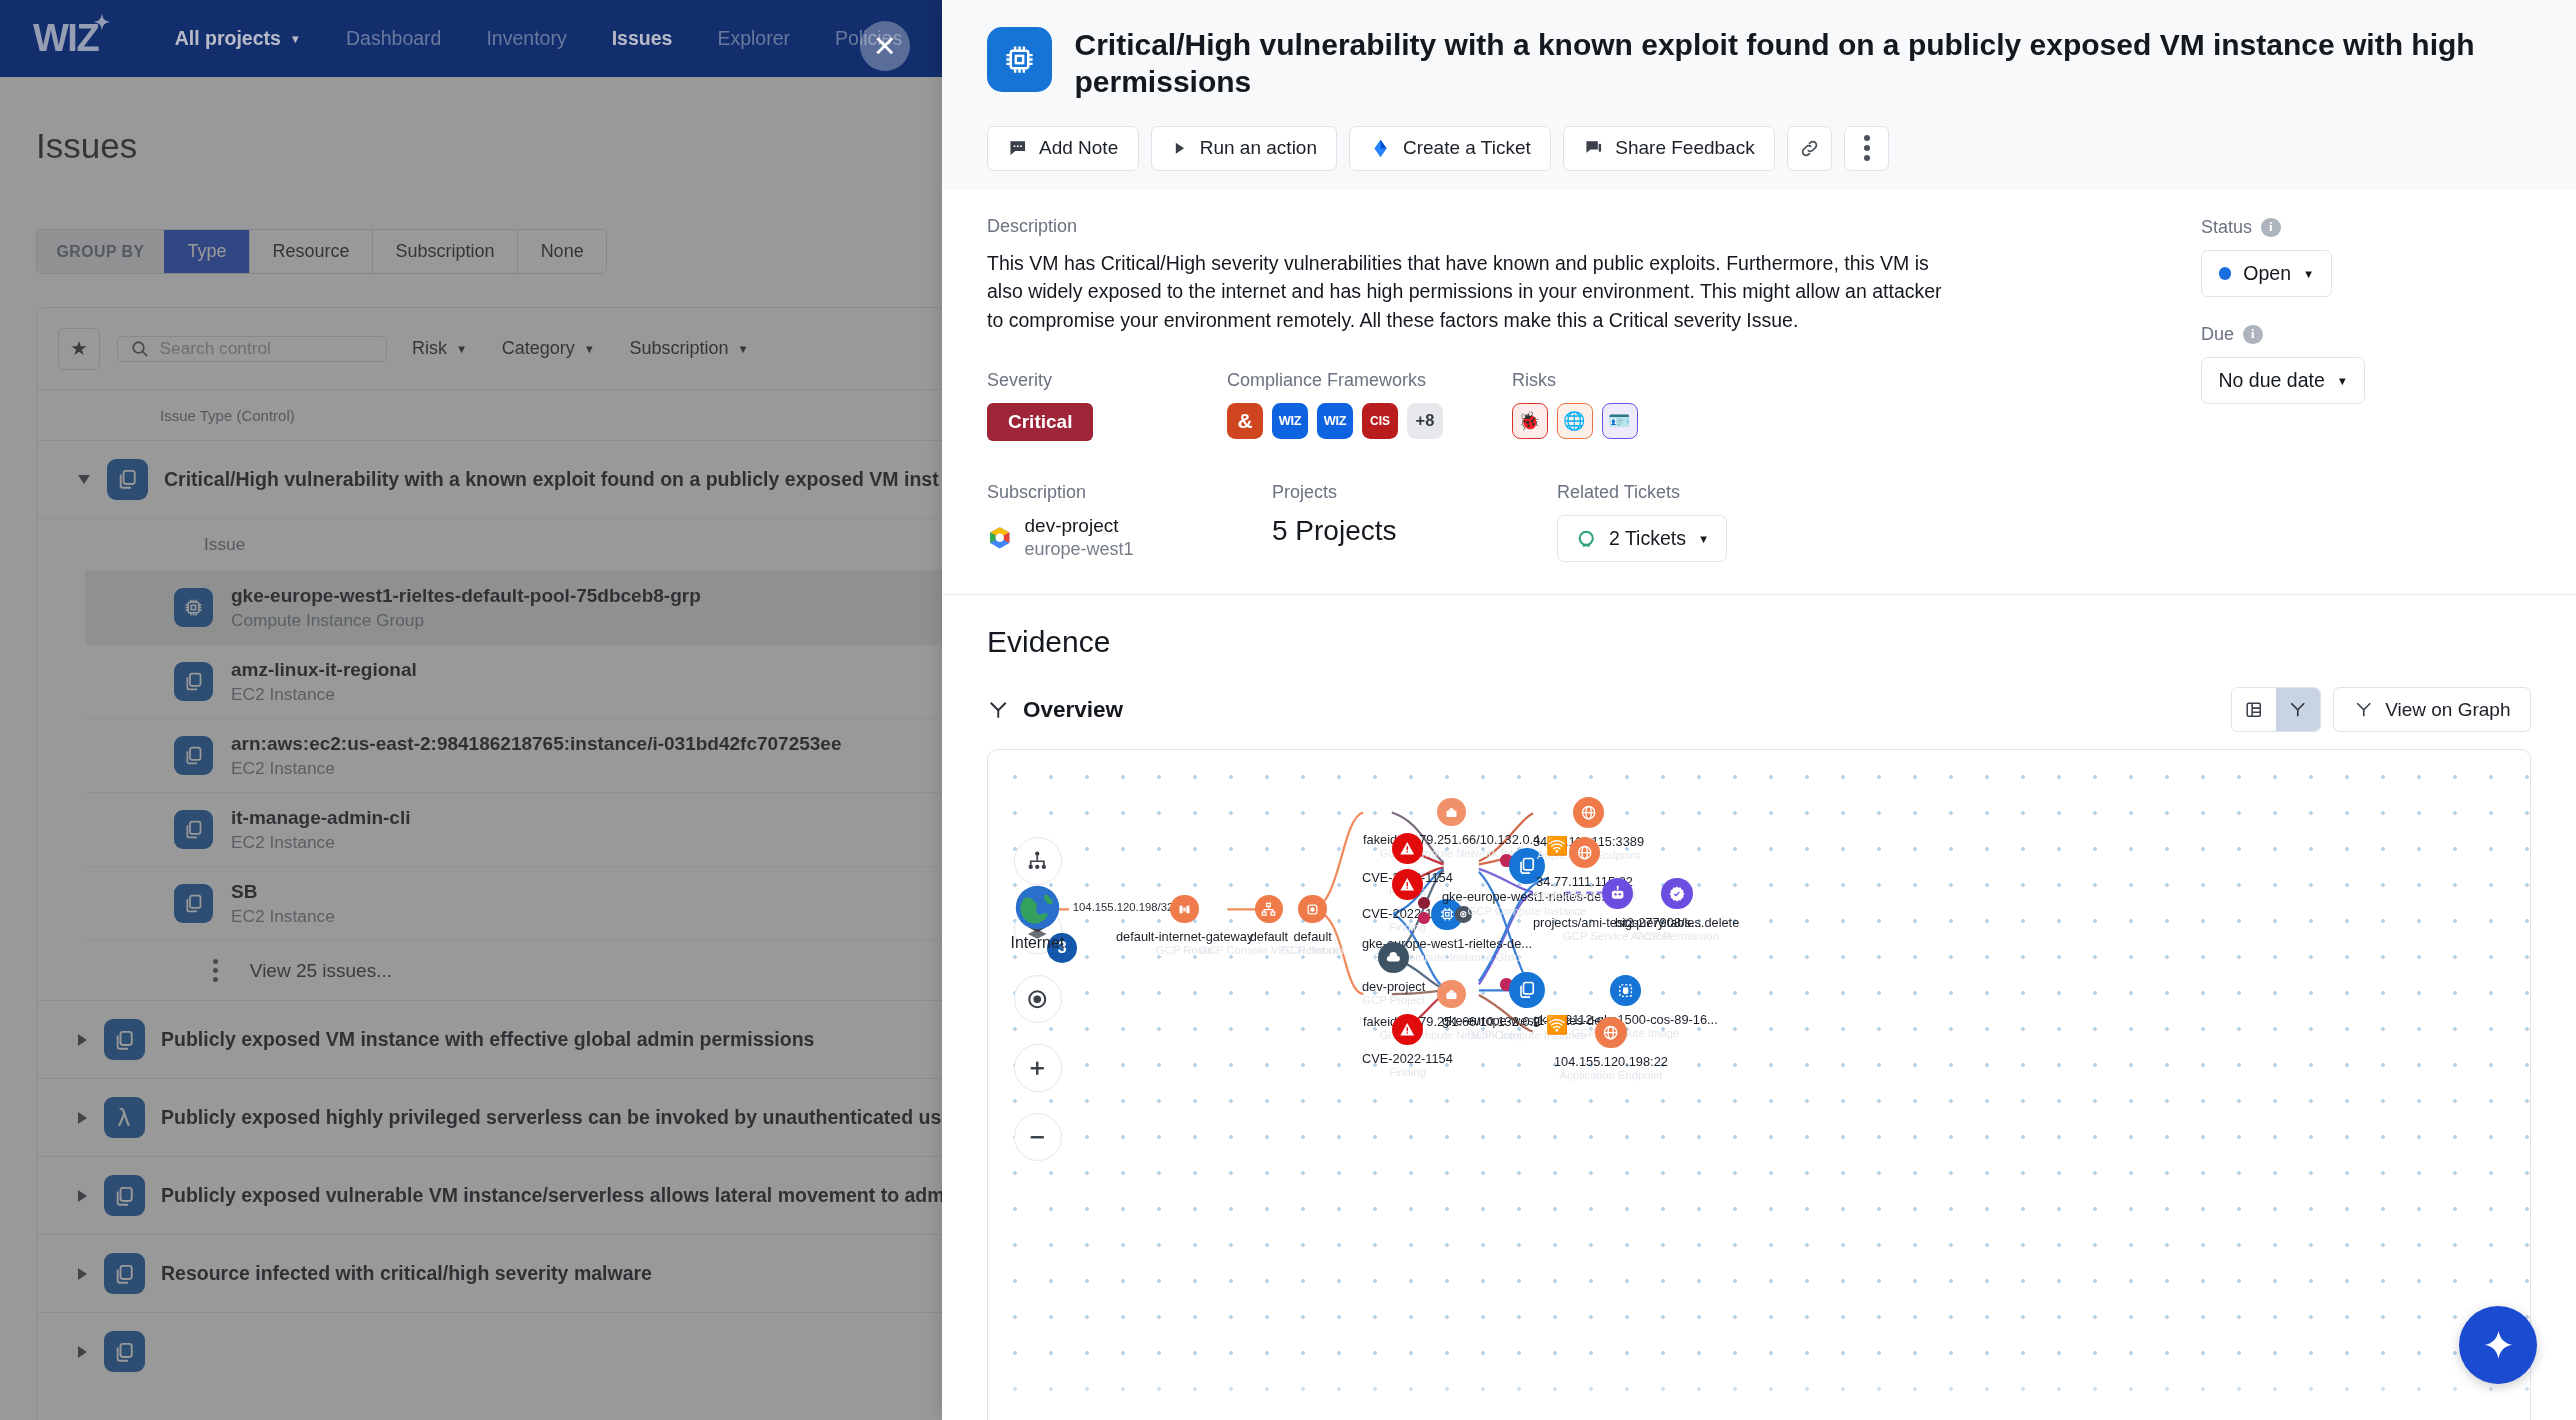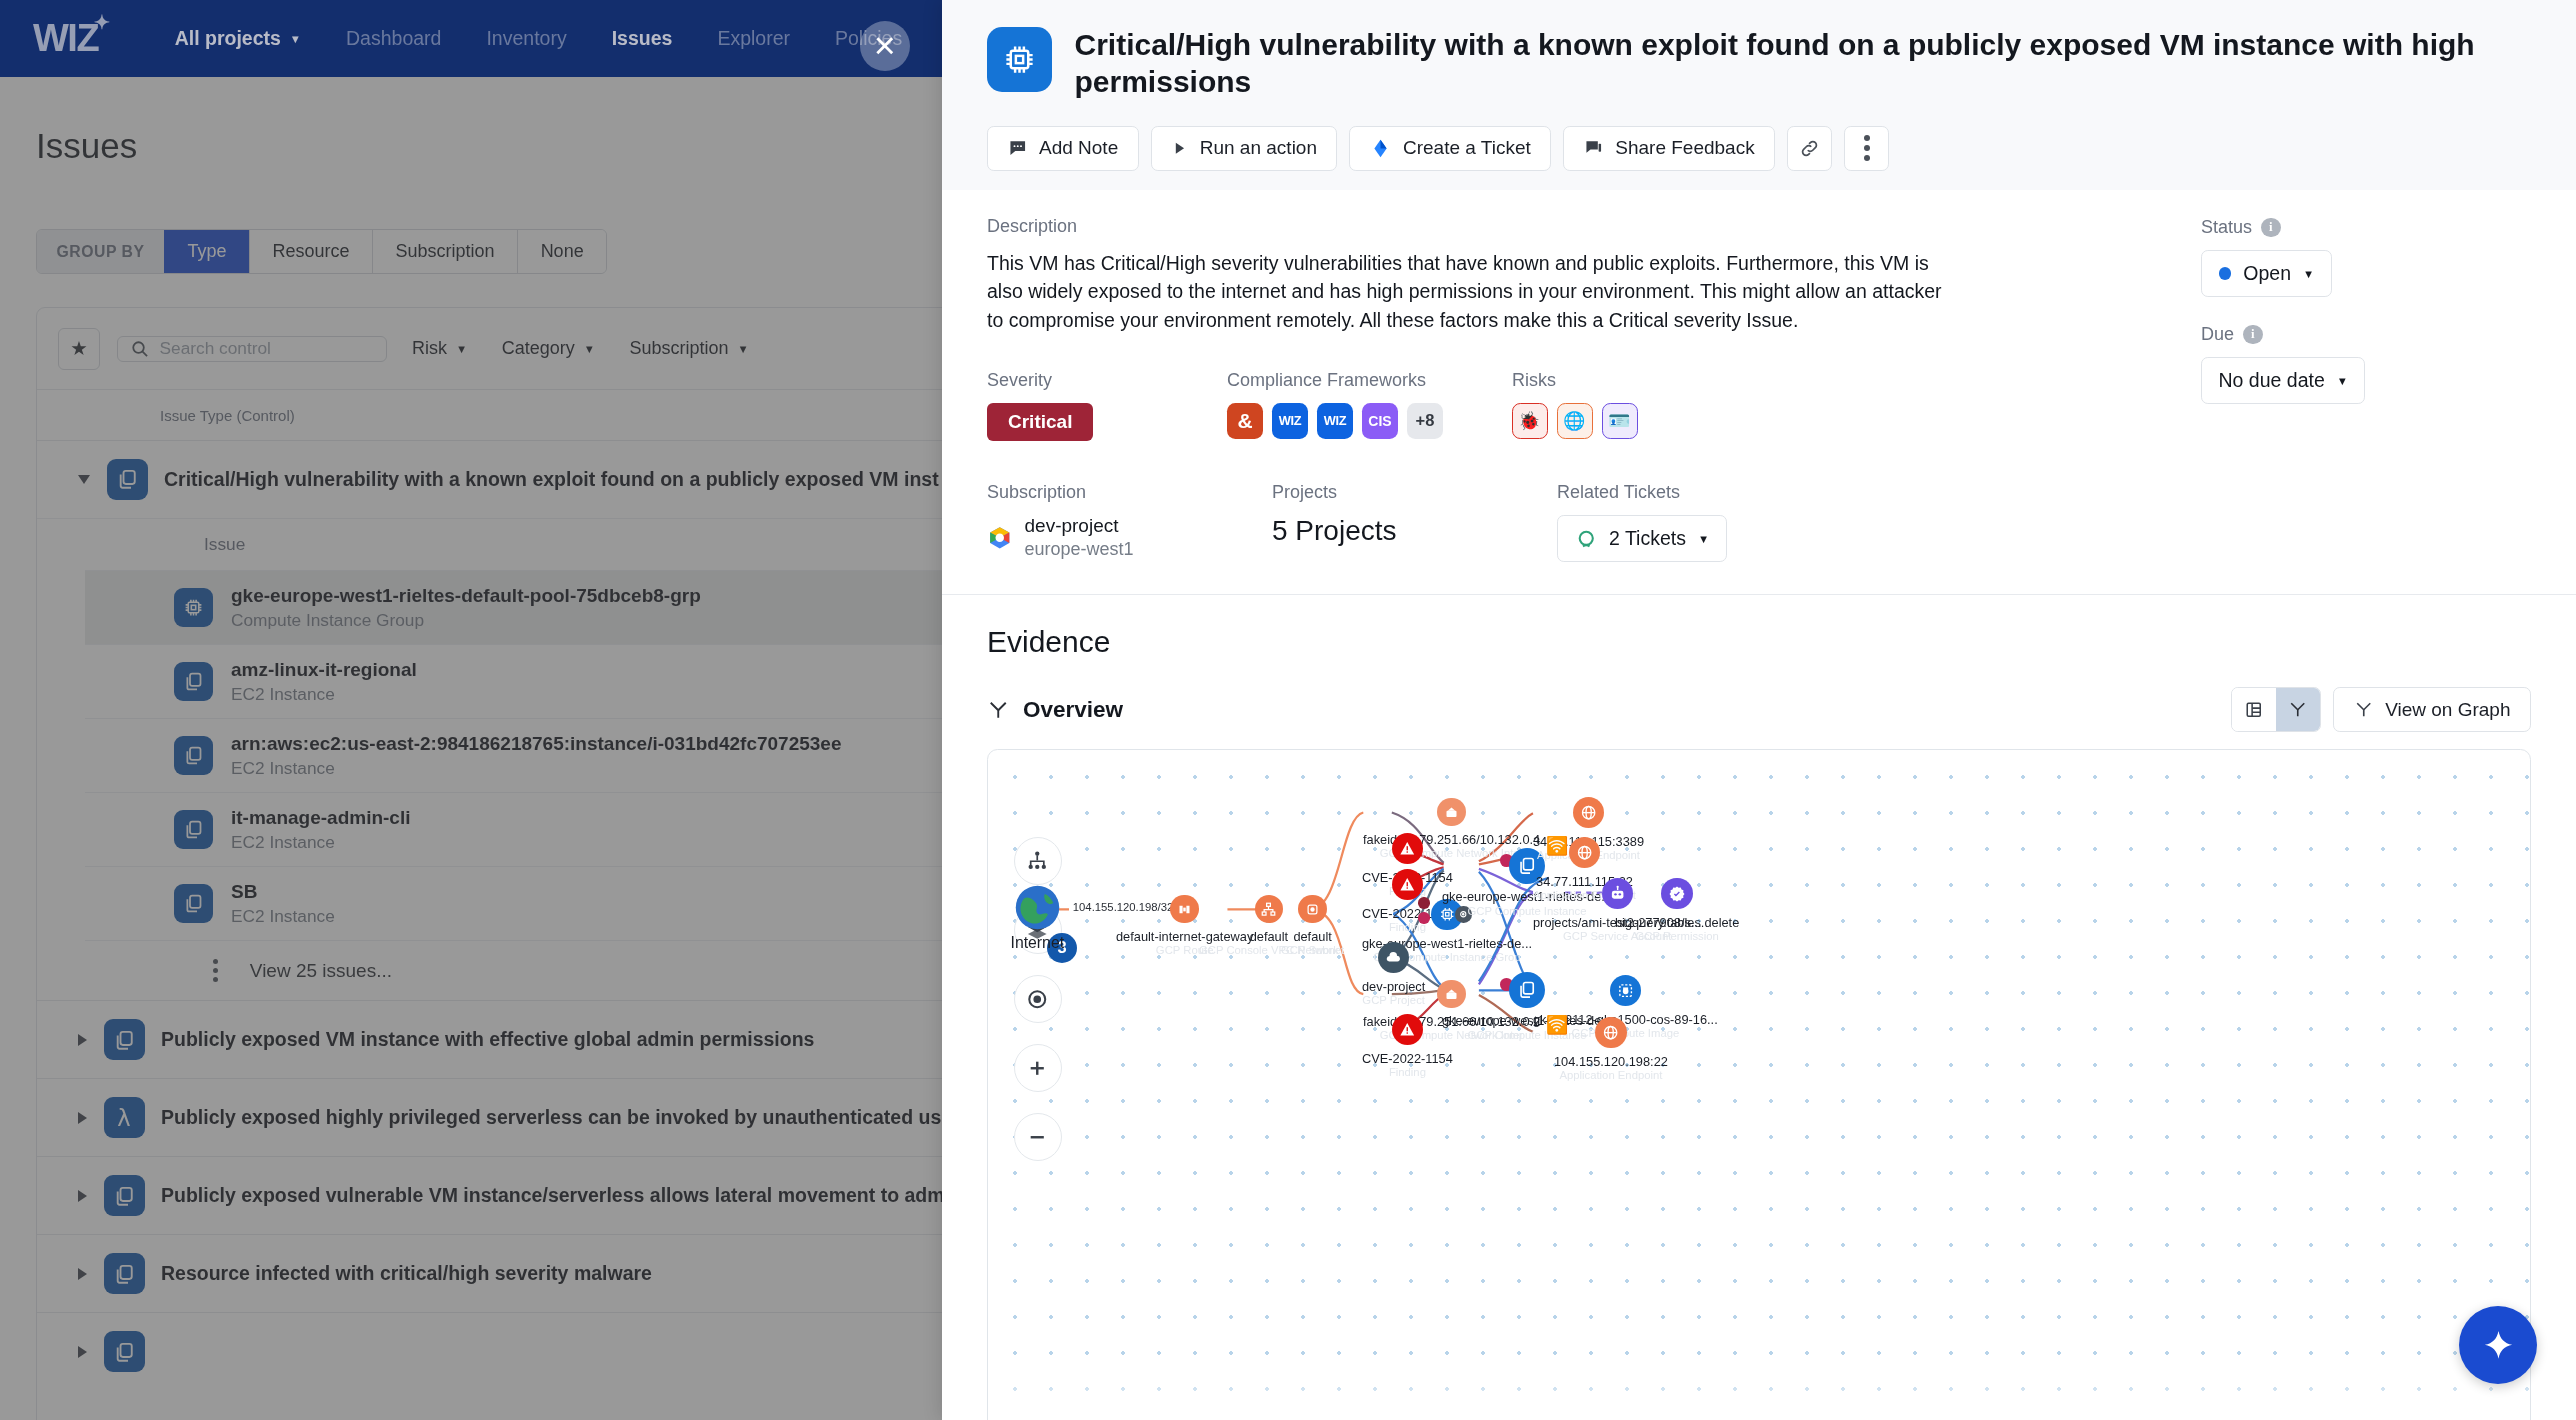--- a/index.html
+++ b/index.html
@@ -148,21 +148,21 @@
     display: inline-block; background: #9e2437; color: #fff; font-size: 19px; font-weight: 700;
     padding: 8.3px 21px; border-radius: 6px;
   }
   .badge-row { display: flex; gap: 9px; align-items: center; }
   .cfw {
     width: 36px; height: 36px; border-radius: 8.3px; display:flex; align-items:center; justify-content:center;
     color:#fff; font-size: 16.5px; font-weight: 700;
   }
   .cfw.amp { background: #cf4520; font-size: 21px; }
   .cfw.wiz { background: #0d63e0; font-size: 12.8px; letter-spacing: -0.4px; }
-  .cfw.cis { background: #8b5cf6; font-size: 14px; }
+  .cfw.cis { background: #b91c1c; font-size: 12px; }
   .cfw.more { background: #e6e8ec; color: #353a42; font-size: 16.5px; }
   .risk {
     width: 36px; height: 36px; border-radius: 8.3px; display:flex; align-items:center; justify-content:center;
     font-size: 18px; border: 1.5px solid;
   }
   .risk.r1 { border-color:#d93025; background:#fdecea; color:#d93025; }
   .risk.r2 { border-color:#e8703a; background:#fdf0e8; color:#e8703a; }
   .risk.r3 { border-color:#6b4ee0; background:#efebfd; color:#6b4ee0; }
   .meta-grid2 { display: flex; margin-top: 41px; }
   .sub-line { display: flex; align-items: center; gap: 12px; }

